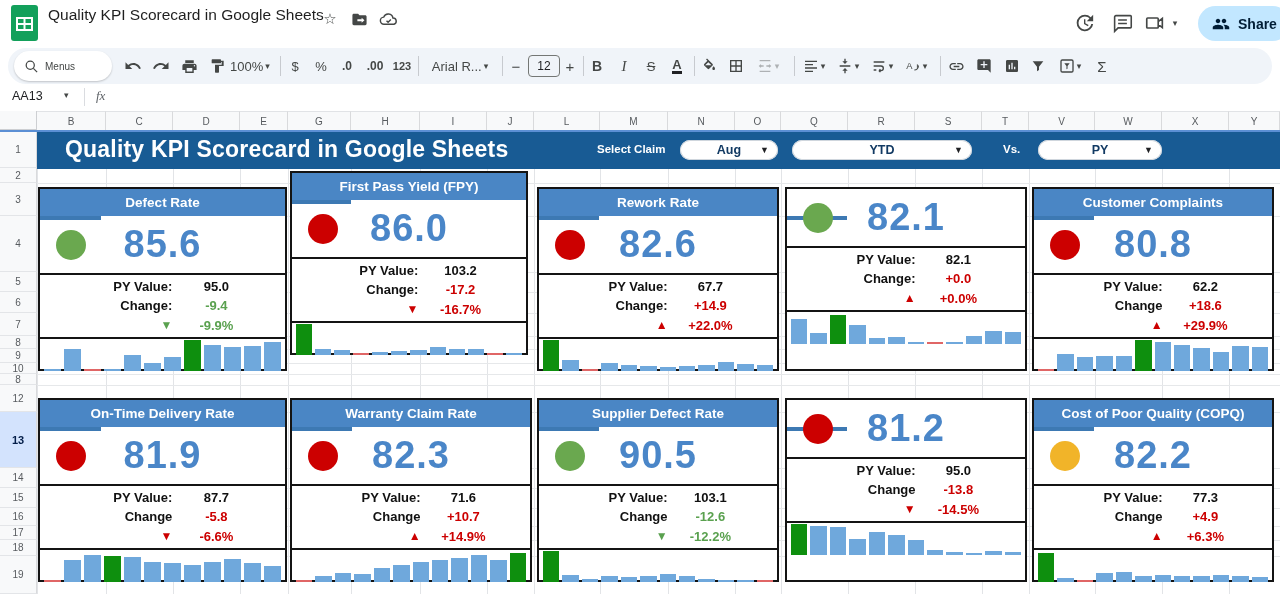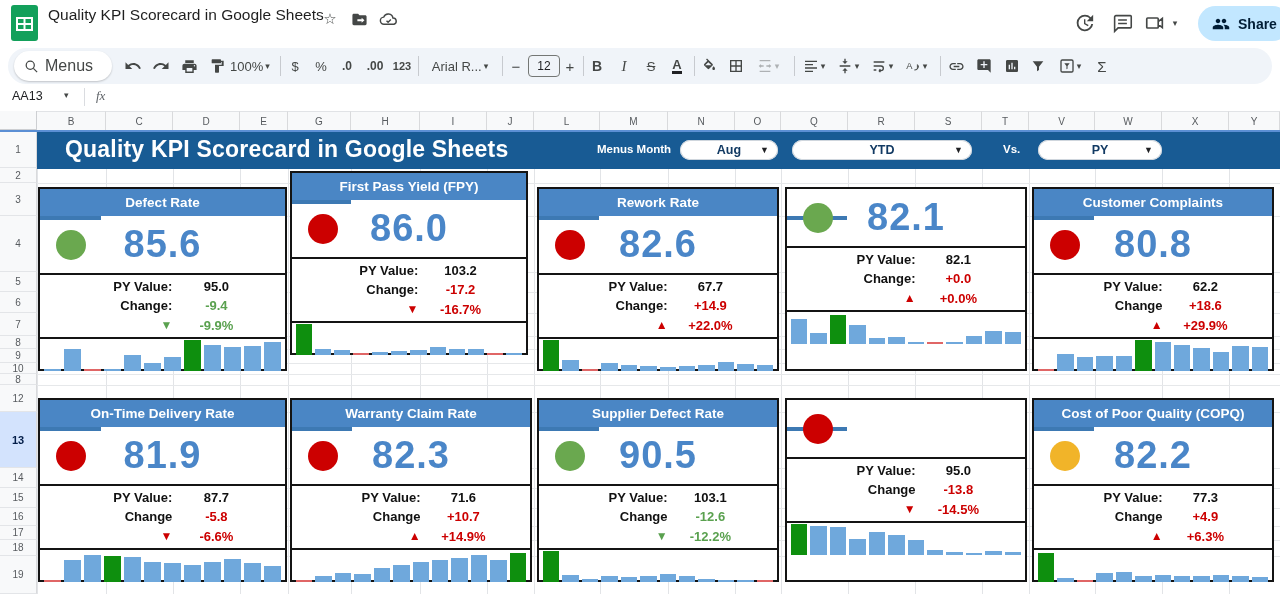--- a/index.html
+++ b/index.html
@@ -17,21 +17,21 @@
   .top-right-ic{position:absolute;top:11px;width:24px;height:24px;display:flex;align-items:center;justify-content:center;}
   #share-btn{position:absolute;left:1198px;top:6px;height:35px;width:92px;border-radius:18px;background:#c2e7ff;
     display:flex;align-items:center;gap:8px;padding-left:14px;box-sizing:border-box;color:#001d35;font-size:14px;font-weight:bold;}
   
   #toolbar{position:absolute;left:8px;top:48px;width:1264px;height:36px;background:#f0f4f9;border-radius:18px;}
   .tbtn{position:absolute;top:50%;transform:translate(-50%,-50%);min-width:26px;height:26px;display:flex;
     align-items:center;justify-content:center;color:#444746;font-size:13px;}
   .tsep{position:absolute;top:8px;width:1px;height:20px;background:#c7cacf;}
   .tcaret{font-size:9px;color:#444746;margin-left:2px;}
   #menus-pill{position:absolute;left:6px;top:3px;height:30px;width:98px;background:#fff;border-radius:15px;
-    display:flex;align-items:center;gap:6px;padding-left:10px;box-sizing:border-box;color:#444746;font-size:16px;
+    display:flex;align-items:center;gap:6px;padding-left:10px;box-sizing:border-box;color:#444746;font-size:10px;
     box-shadow:0 1px 2px rgba(0,0,0,.2);}
   #font-size-box{width:30px;height:20px;border:1px solid #747775;border-radius:4px;display:flex;align-items:center;
     justify-content:center;font-size:12px;color:#202124;}
   .tb-bold{font-weight:bold;font-size:14px;}
   .tb-italic{font-style:italic;font-family:"Liberation Serif",serif;font-size:15px;}
   .tb-strike{text-decoration:line-through;font-size:13px;}
   .tb-ucolor{font-size:13px;font-weight:bold;border-bottom:3px solid #202124;line-height:13px;}
   .tb-dis{opacity:.38;}
   
   #fbar{position:absolute;left:0;top:84px;width:1280px;height:27px;background:#fff;border-bottom:1px solid #e1e3e6;}
@@ -344,21 +344,21 @@
       <div class="rhcell" style="top: 488px; height: 20px;">15</div>
       <div class="rhcell" style="top: 508px; height: 18px;">16</div>
       <div class="rhcell" style="top: 526px; height: 14px;">17</div>
       <div class="rhcell" style="top: 540px; height: 16px;">18</div>
       <div class="rhcell" style="top: 556px; height: 38px;">19</div>
     </div>
   <div id="frozen-line"></div>
 
   <div id="score-titlebar">
     <div id="score-title">Quality KPI Scorecard in Google Sheets</div>
-    <div class="hdr-label" style="left:560px">Menus Month</div>
+    <div class="hdr-label" style="left:560px">Select Claim</div>
     <div class="pill" style="left:643px;width:98px">
       <span>Aug</span>
         <span class="pcaret">▼</span>
     </div>
     <div class="pill" style="left:755px;width:180px">
       <span>YTD</span>
         <span class="pcaret">▼</span>
     </div>
     <div class="hdr-label" style="left:966px">Vs.</div>
     <div class="pill" style="left:1001px;width:124px">
@@ -666,20 +666,21 @@
           <div class="bar b" style="height: 10%;"></div>
           <div class="bar b" style="height: 8%;"></div>
           <div class="bar b" style="height: 8%;"></div>
           <div class="bar r" style="height: 3%;"></div>
         </div>
   </div>
       <div class="card" style="left: 785px; top: 398px; width: 242px;">
     <div class="card-strip"></div>
     <div class="card-vals">
       <span class="dot dot-red"></span>
+      <span class="bigval">81.2</span>
     </div>
     <div class="card-mid">
       <div class="mid-row">
             <span class="mid-label py-l">PY Value:</span>
             <span class="mid-val py-v">95.0</span>
           </div>
       <div class="mid-row">
             <span class="mid-label ch-l">Change</span>
             <span class="mid-val ch-v t-red">-13.8</span>
           </div>

